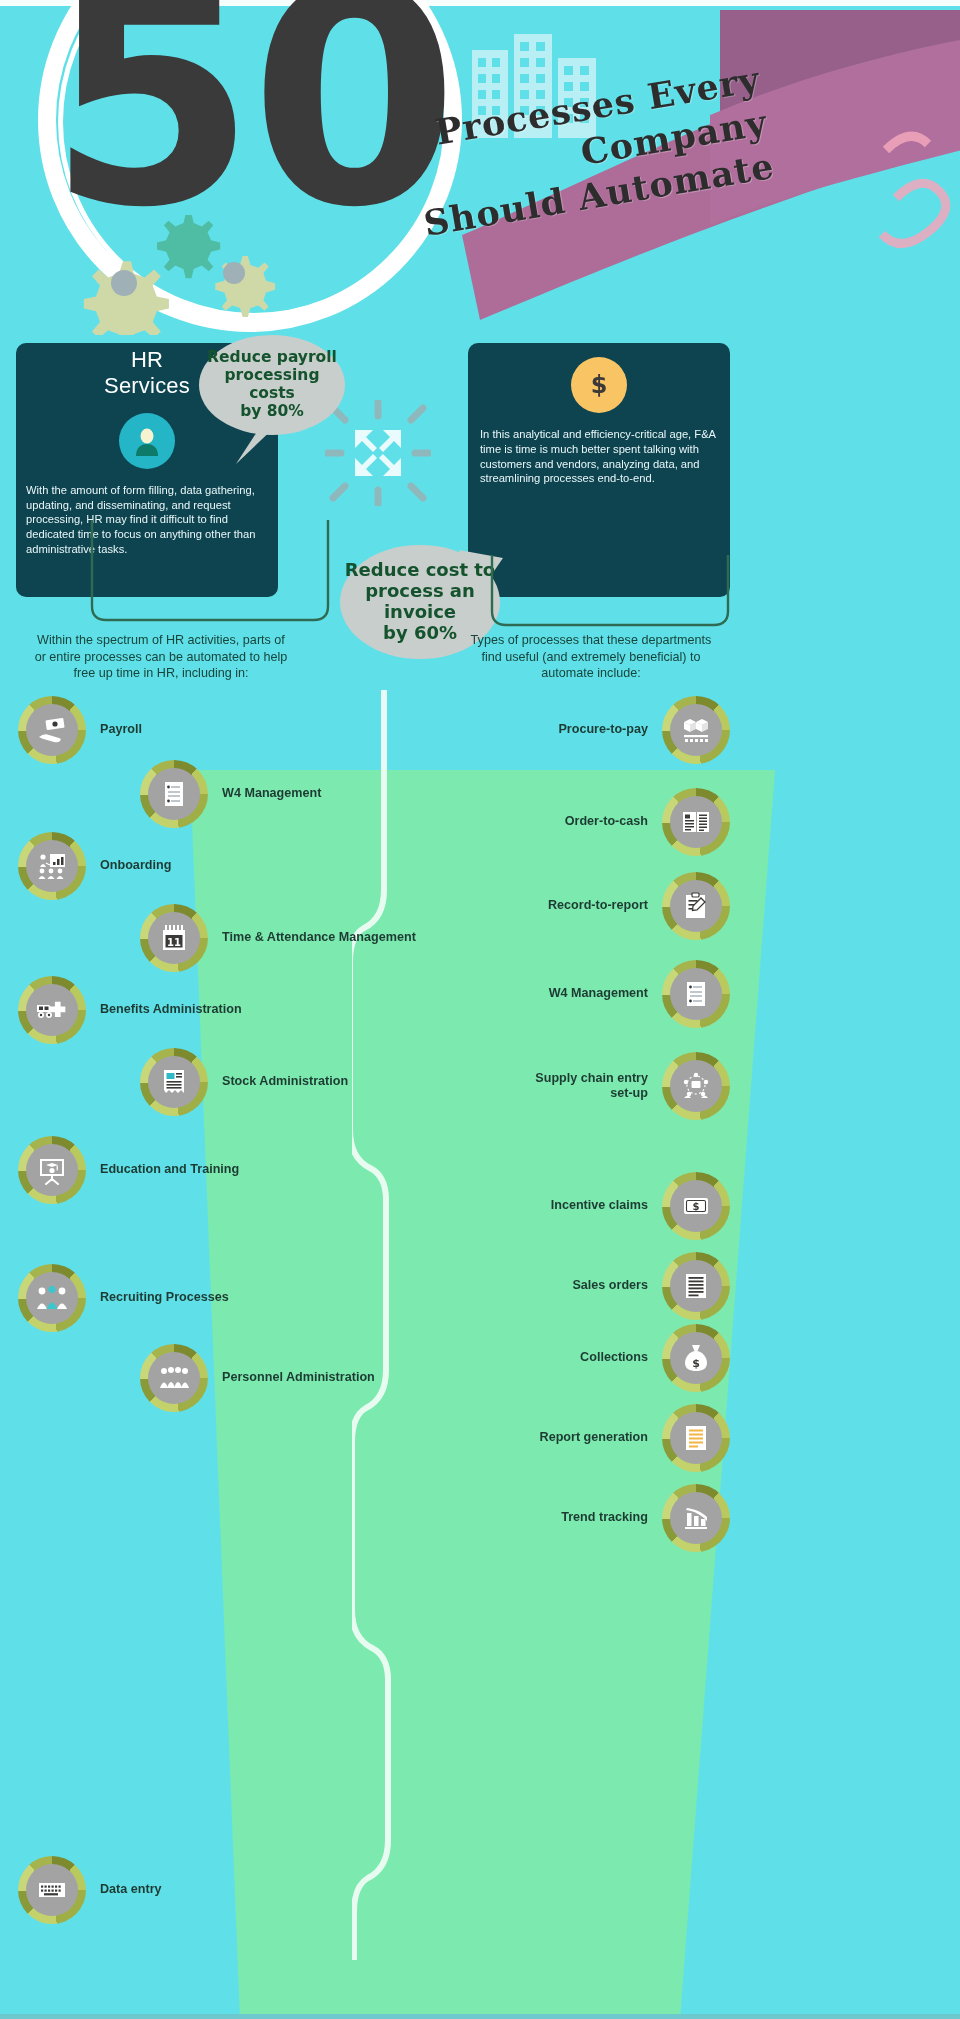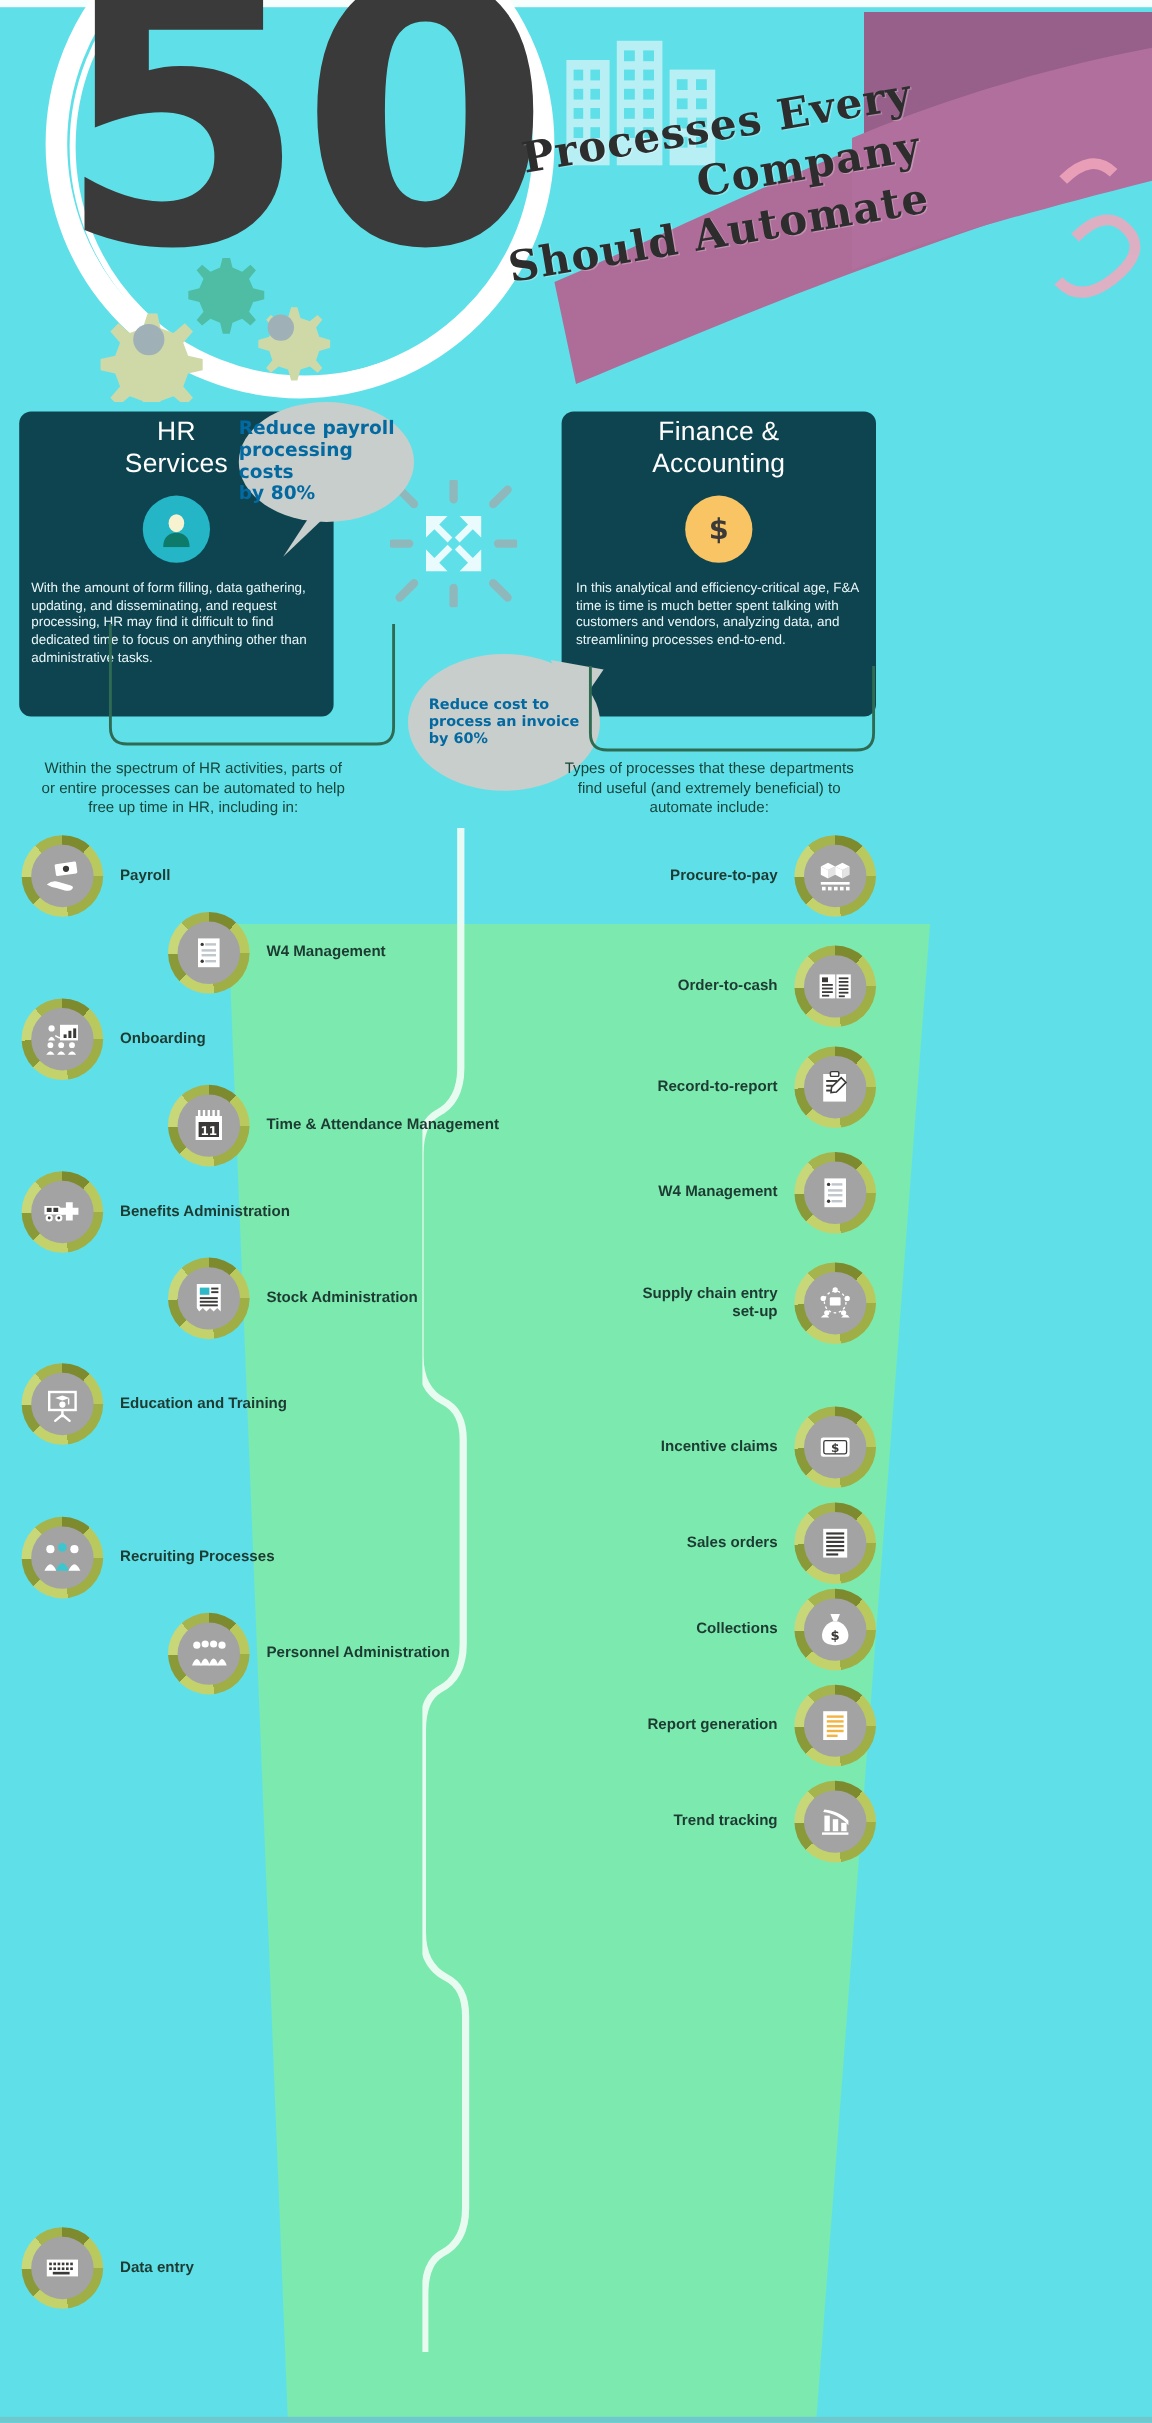--- a/index.html
+++ b/index.html
@@ -66,25 +66,25 @@
   .card-icon.fa { background:#f9c464; }
   .card-body {
     font-size:11.2px; line-height:1.32; padding:14px 10px 0 10px;
     color:#eaf7f9;
   }
   .card.right .card-body { padding-left:12px; }
 
   
   .bubble {
     position:absolute; background:#c8cecb; border-radius:50%;
-    display:flex; align-items:center; justify-content:center; text-align:left;
-    color:#0369a1; font-weight:bold; font-family:"DejaVu Sans", sans-serif;
+    display:flex; align-items:center; justify-content:center; text-align:center;
+    color:#14532d; font-weight:bold; font-family:"DejaVu Sans", sans-serif;
   }
   .bubble.b1 { left:199px; top:335px; width:146px; height:100px; font-size:15.5px; line-height:1.16; }
-  .bubble.b2 { left:340px; top:545px; width:160px; height:114px; font-size:12px; line-height:1.16; }
+  .bubble.b2 { left:340px; top:545px; width:160px; height:114px; font-size:18px; line-height:1.16; }
   .bubble-tail { position:absolute; }
 
   .shrink-icon { position:absolute; left:325px; top:400px; width:106px; height:106px; }
 
   
   .intro {
     position:absolute; font-size:12.6px; line-height:1.33; color:#17443b;
     text-align:center;
   }
   .intro.left  { left:34px;  top:632px; width:254px; }
@@ -220,24 +220,20 @@
     <div class="card-icon hr">
       <svg width="30" height="30" viewBox="0 0 30 30">
         <ellipse cx="15" cy="10" rx="6.5" ry="7.5" fill="#f7f2cf"></ellipse>
         <path d="M4 30 C4 21 9.5 18 15 18 C20.5 18 26 21 26 30 Z" fill="#0e7a6a"></path>
       </svg>
     </div>
     <div class="card-body">With the amount of form filling, data gathering, updating, and disseminating, and request processing, HR may find it difficult to find dedicated time to focus on anything other than administrative tasks.</div>
   </div>
 
   <div class="card right">
-    <div class="card-title">
-      <div>Finance &amp;</div>
-      <div>Accounting</div>
-    </div>
     <div class="card-icon fa">
       <svg width="34" height="34" viewBox="0 0 34 34">
         <text x="17" y="25" font-family="DejaVu Sans, sans-serif" font-size="24" font-weight="bold" fill="#3b3a38" text-anchor="middle">$</text>
       </svg>
     </div>
     <div class="card-body">In this analytical and efficiency-critical age, F&amp;A time is time is much better spent talking with customers and vendors, analyzing data, and streamlining processes end-to-end.</div>
   </div>
 
   <svg class="shrink-icon" viewBox="0 0 106 106">
     <g stroke="#8fb8bd" stroke-width="7" stroke-linecap="round">

